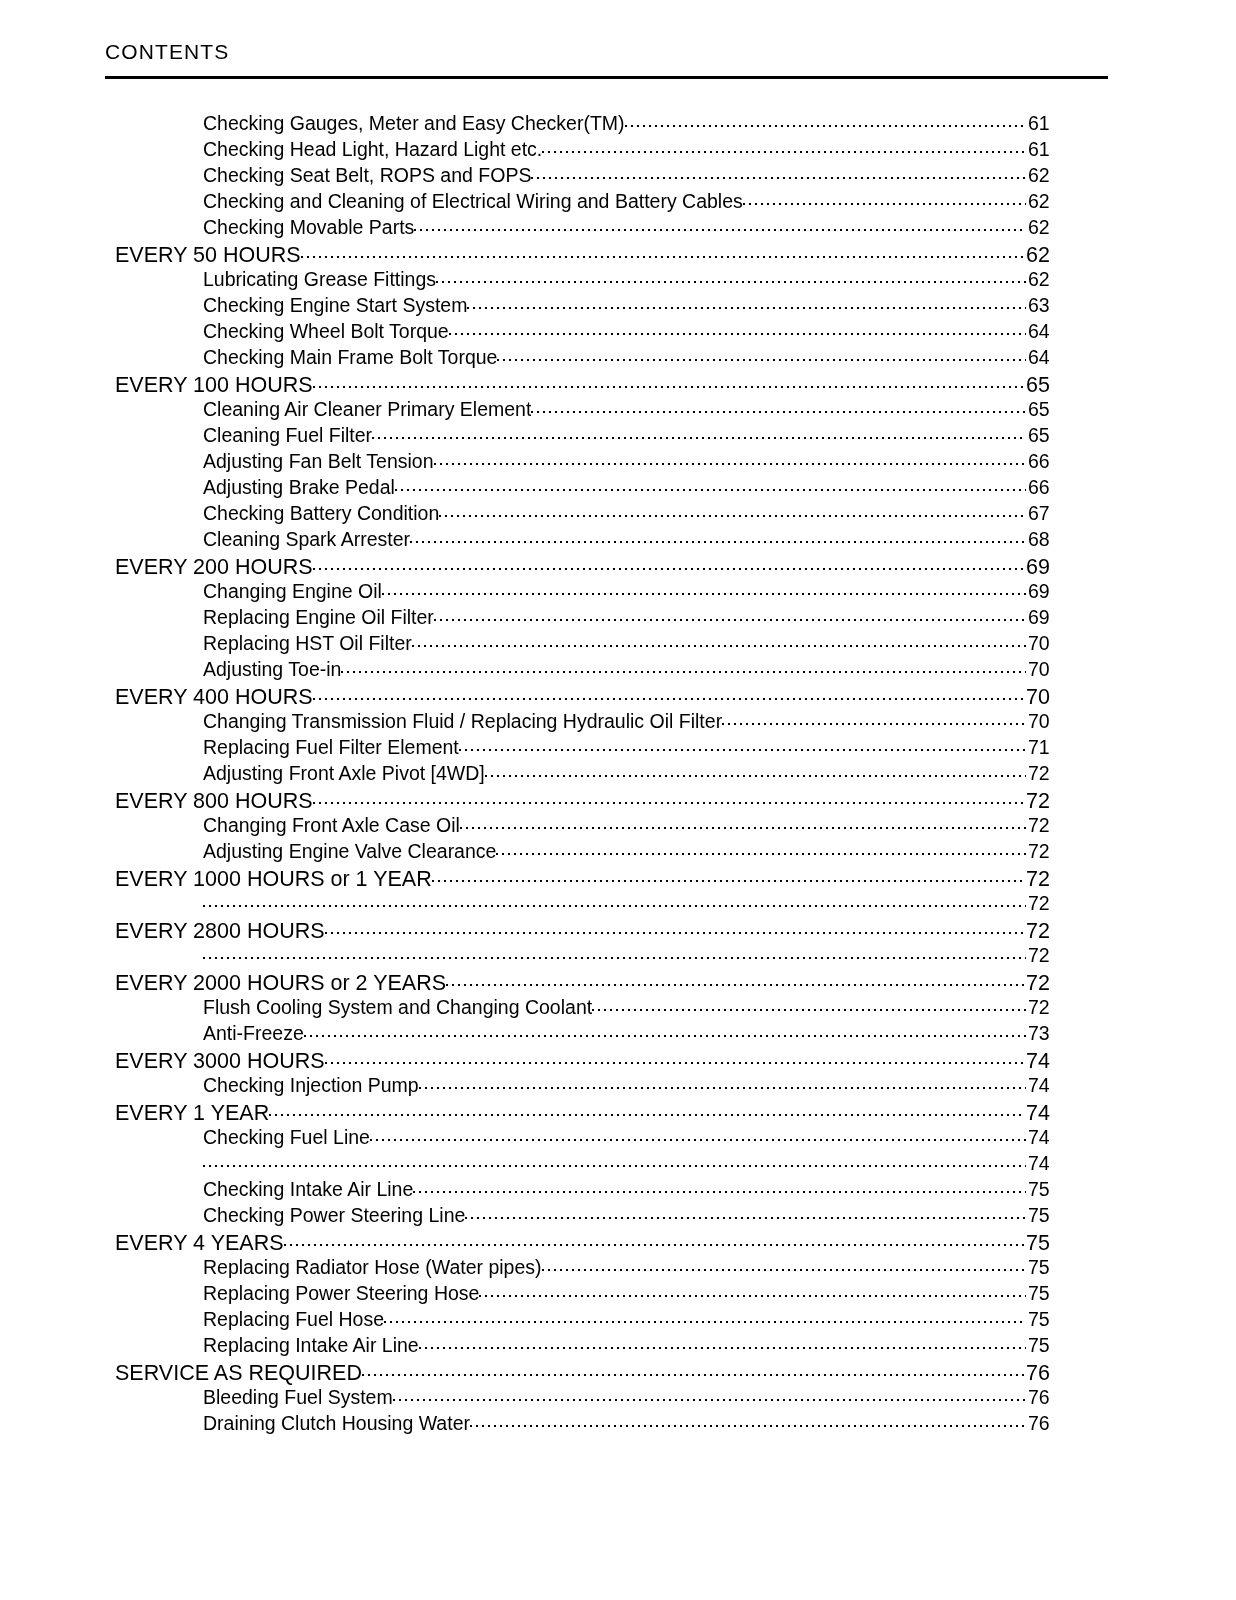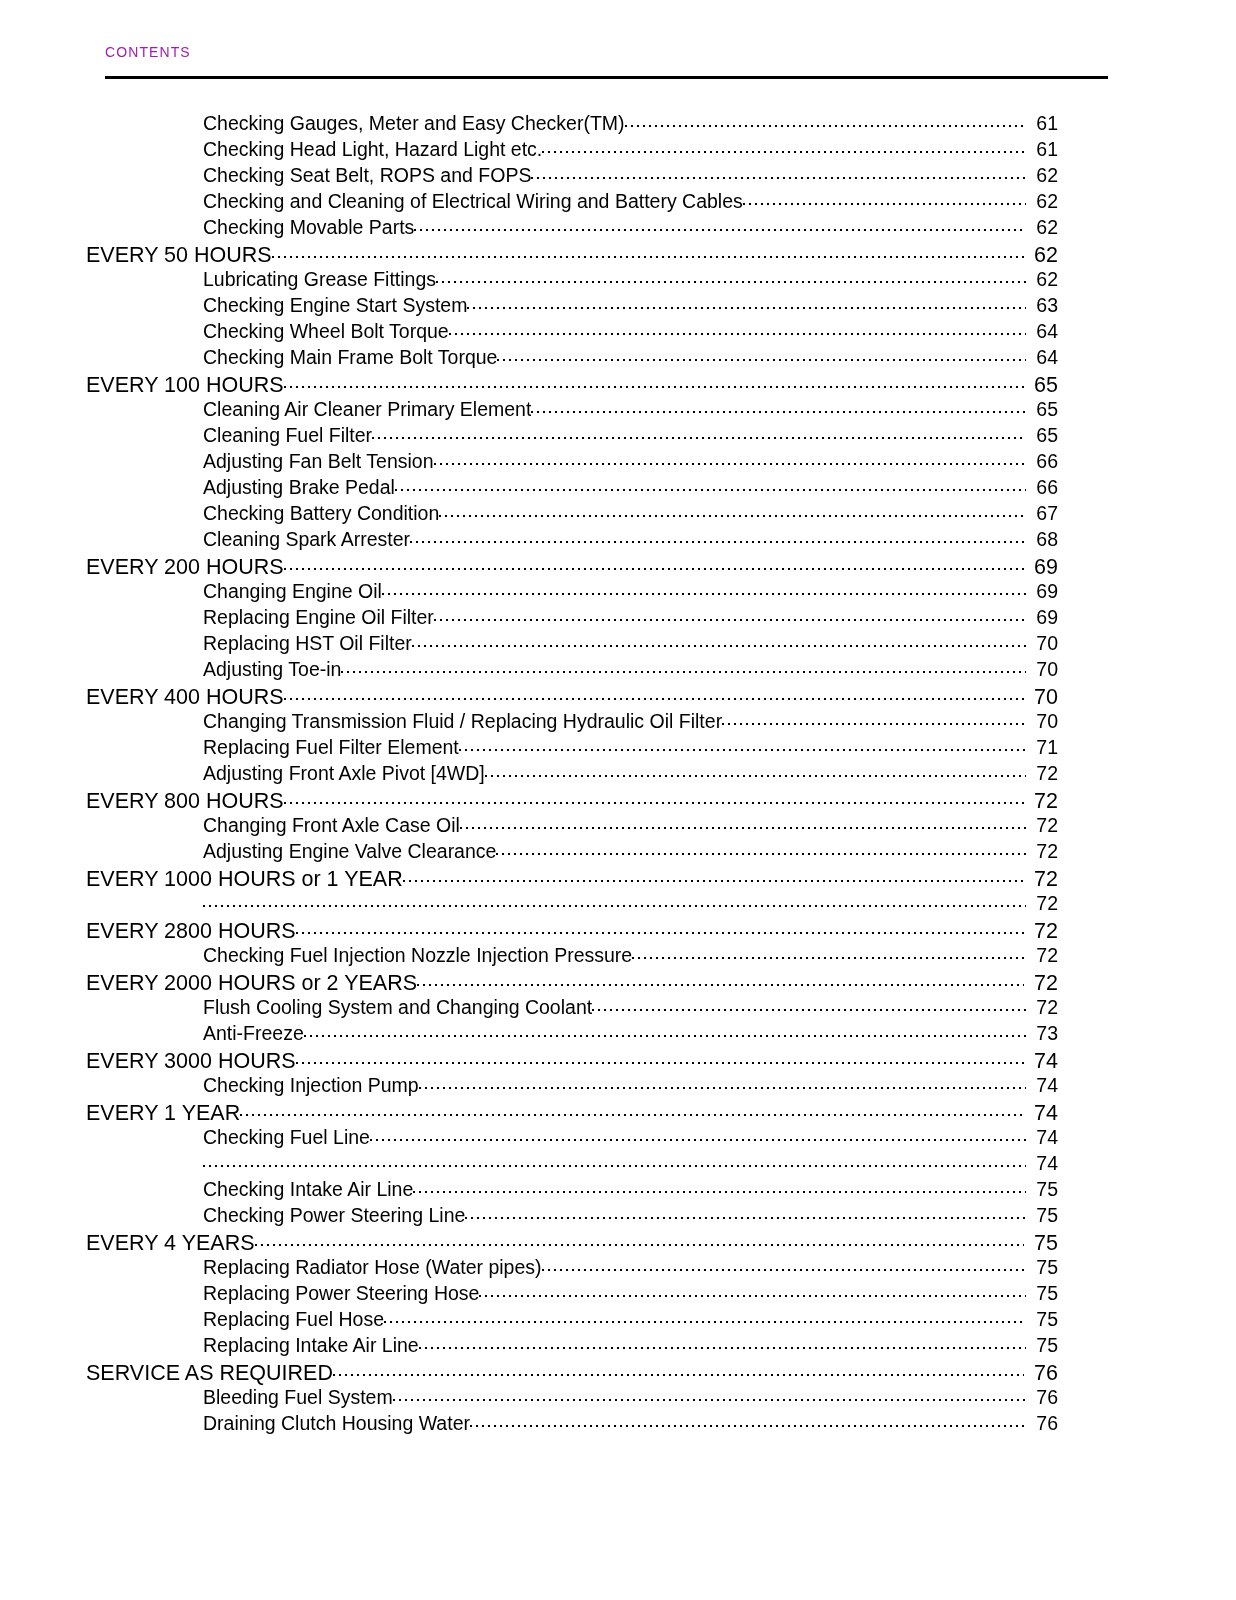--- a/index.html
+++ b/index.html
@@ -24,23 +24,23 @@
   }
 
   
   .header {
     position: absolute;
     left: 105px;
     top: 40px;
     width: 1003px;
   }
   .header-title {
-    font-size: 14px;
+    font-size: 21px;
     letter-spacing: 1.1px;
-    color: #a21caf;
+    color: #000000;
     font-weight: 400;
     line-height: 24px;
     white-space: pre;
   }
   .header-rule {
     position: absolute;
     left: 105px;
     top: 76px;
     width: 1003px;
     height: 3px;
@@ -84,27 +84,27 @@
     right: 0;
     bottom: 3px;
     height: 2px;
     background-image: radial-gradient(circle at 1px 1px, #000 0.9px, rgba(0,0,0,0) 1.1px);
     background-size: 6px 2px;
     background-repeat: repeat-x;
   }
 
   .toc-page {
     flex: 0 0 auto;
-    text-align: right;
+    text-align: left;
     padding-left: 2px;
   }
 
   
   .lvl1 {
-    padding-left: 86px;
+    padding-left: 115px;
     padding-right: 178px;
     font-size: 21.5px;
     line-height: 26px;
   }
   .lvl1 .toc-page {
     min-width: 32px;
   }
   .lvl1 .toc-leader::after {
     bottom: 4px;
   }
@@ -284,21 +284,20 @@
       <div class="toc-row lvl2">
         <span class="toc-leader"></span>
         <span class="toc-page">72</span>
       </div>
       <div class="toc-row lvl1">
         <span class="toc-label">EVERY 2800 HOURS</span>
         <span class="toc-leader"></span>
         <span class="toc-page">72</span>
       </div>
       <div class="toc-row lvl2">
-        <span class="toc-label">Checking Fuel Injection Nozzle Injection Pressure</span>
         <span class="toc-leader"></span>
         <span class="toc-page">72</span>
       </div>
       <div class="toc-row lvl1">
         <span class="toc-label">EVERY 2000 HOURS or 2 YEARS</span>
         <span class="toc-leader"></span>
         <span class="toc-page">72</span>
       </div>
       <div class="toc-row lvl2">
         <span class="toc-label">Flush Cooling System and Changing Coolant</span>

